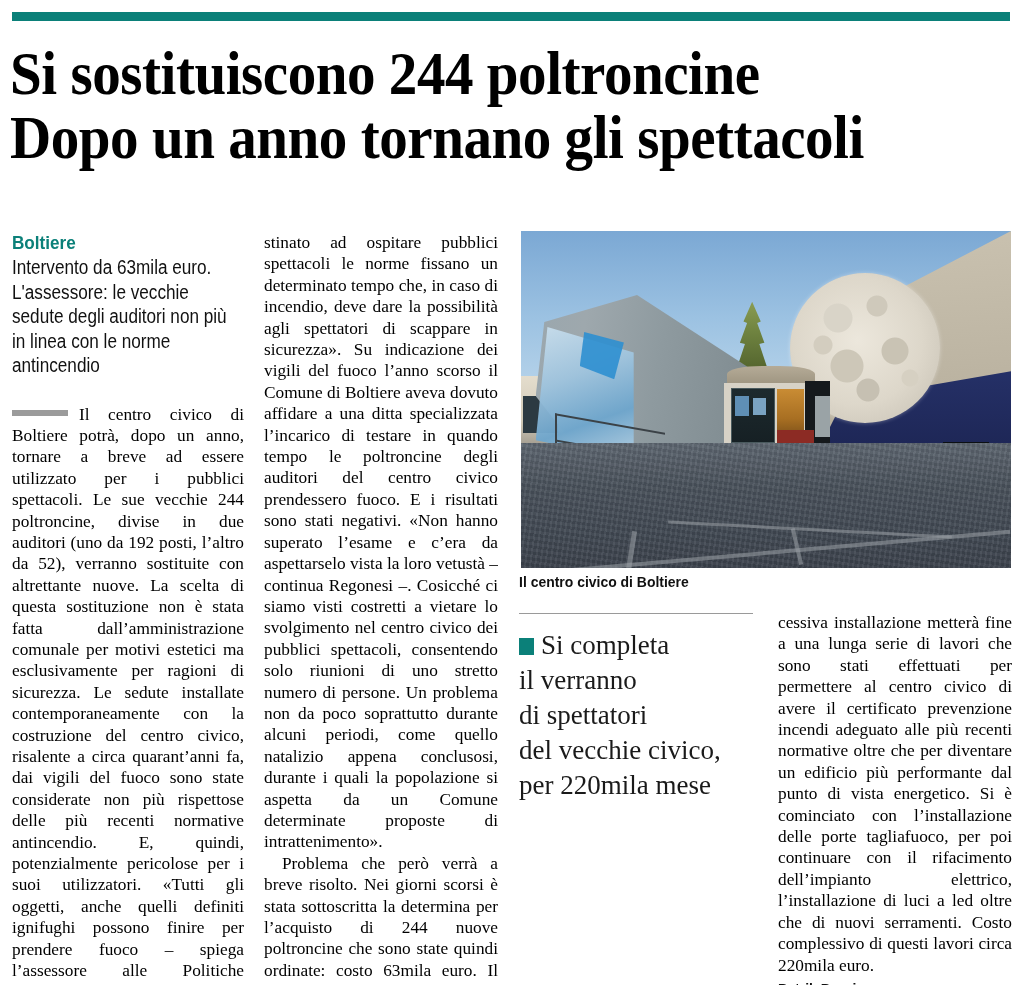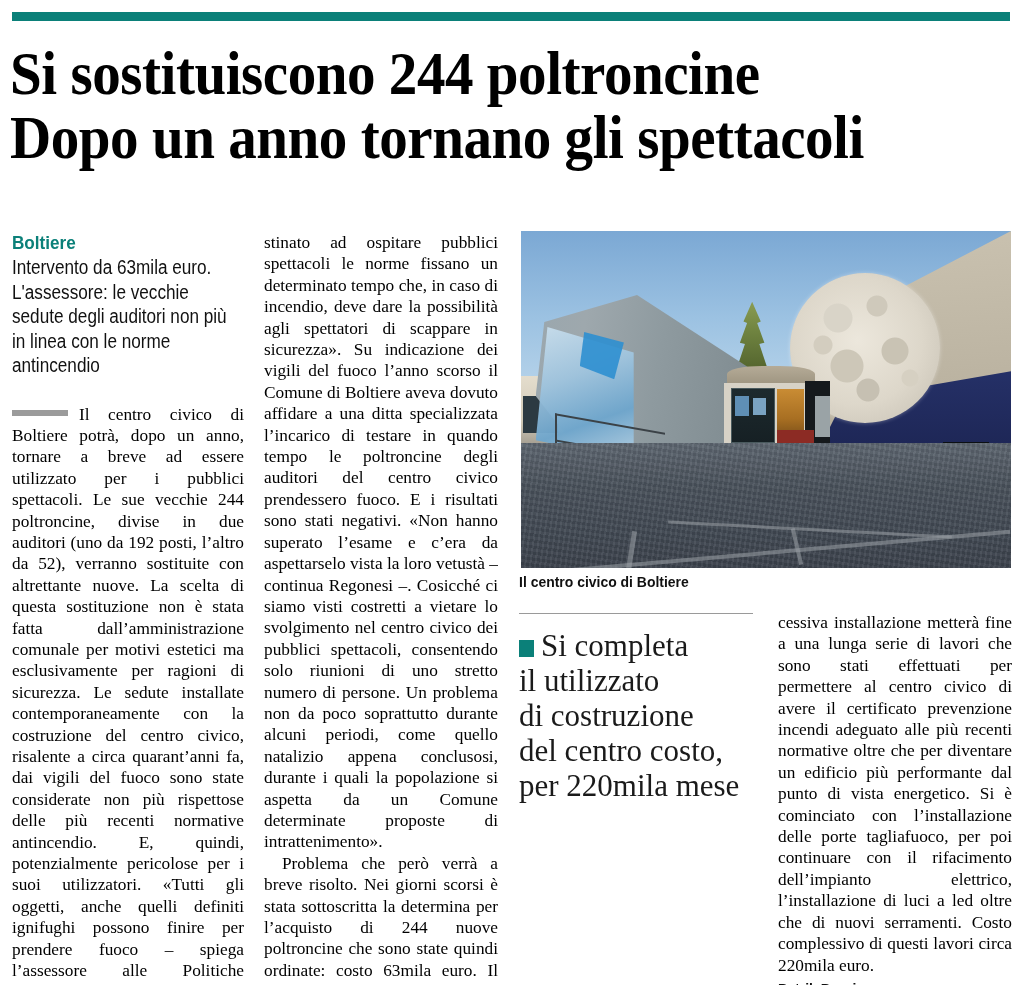--- a/index.html
+++ b/index.html
@@ -362,21 +362,21 @@
     width: 234px;
     height: 1px;
     background: #9a9a9a;
   }
   .pullquote {
     position: absolute;
     left: 519px;
     top: 628px;
     width: 248px;
     font-family: "Liberation Serif", serif;
-    font-size: 31px;
+    font-size: 27px;
     line-height: 35px;
     color: #1a1a1a;
   }
   .pq-bullet {
     display: inline-block;
     width: 15px;
     height: 17px;
     background: #0b8079;
     margin-right: 7px;
     vertical-align: -1px;
@@ -457,23 +457,23 @@
       <div class="seam s4"></div>
     </div>
   </div>
 </div>
 
 <div class="caption">Il centro civico di Boltiere</div>
 
 <div class="pq-rule"></div>
 <div class="pullquote">
   <div><span class="pq-bullet"></span><span>Si completa</span></div>
-  <div>il utilizzato</div>
-  <div>di costruzione</div>
-  <div>del centro costo,</div>
+  <div>il verranno</div>
+  <div>di spettatori</div>
+  <div>del vecchie civico,</div>
   <div>per 220mila mese</div>
 </div>
 
 <div class="col col4">
   <div class="body-text">
     <p>cessiva installazione metterà fine a una lunga serie di lavori che sono stati effettuati per permettere al centro civico di avere il certificato prevenzione incendi adeguato alle più recenti normative oltre che per diventare un edificio più performante dal punto di vista energetico. Si è cominciato con l’installazione delle porte tagliafuoco, per poi continuare con il rifacimento dell’impianto elettrico, l’installazione di luci a led oltre che di nuovi serramenti. Costo complessivo di questi lavori circa 220mila euro.</p>
   </div>
   <div class="byline">Patrik Pozzi</div>
 </div>
 

